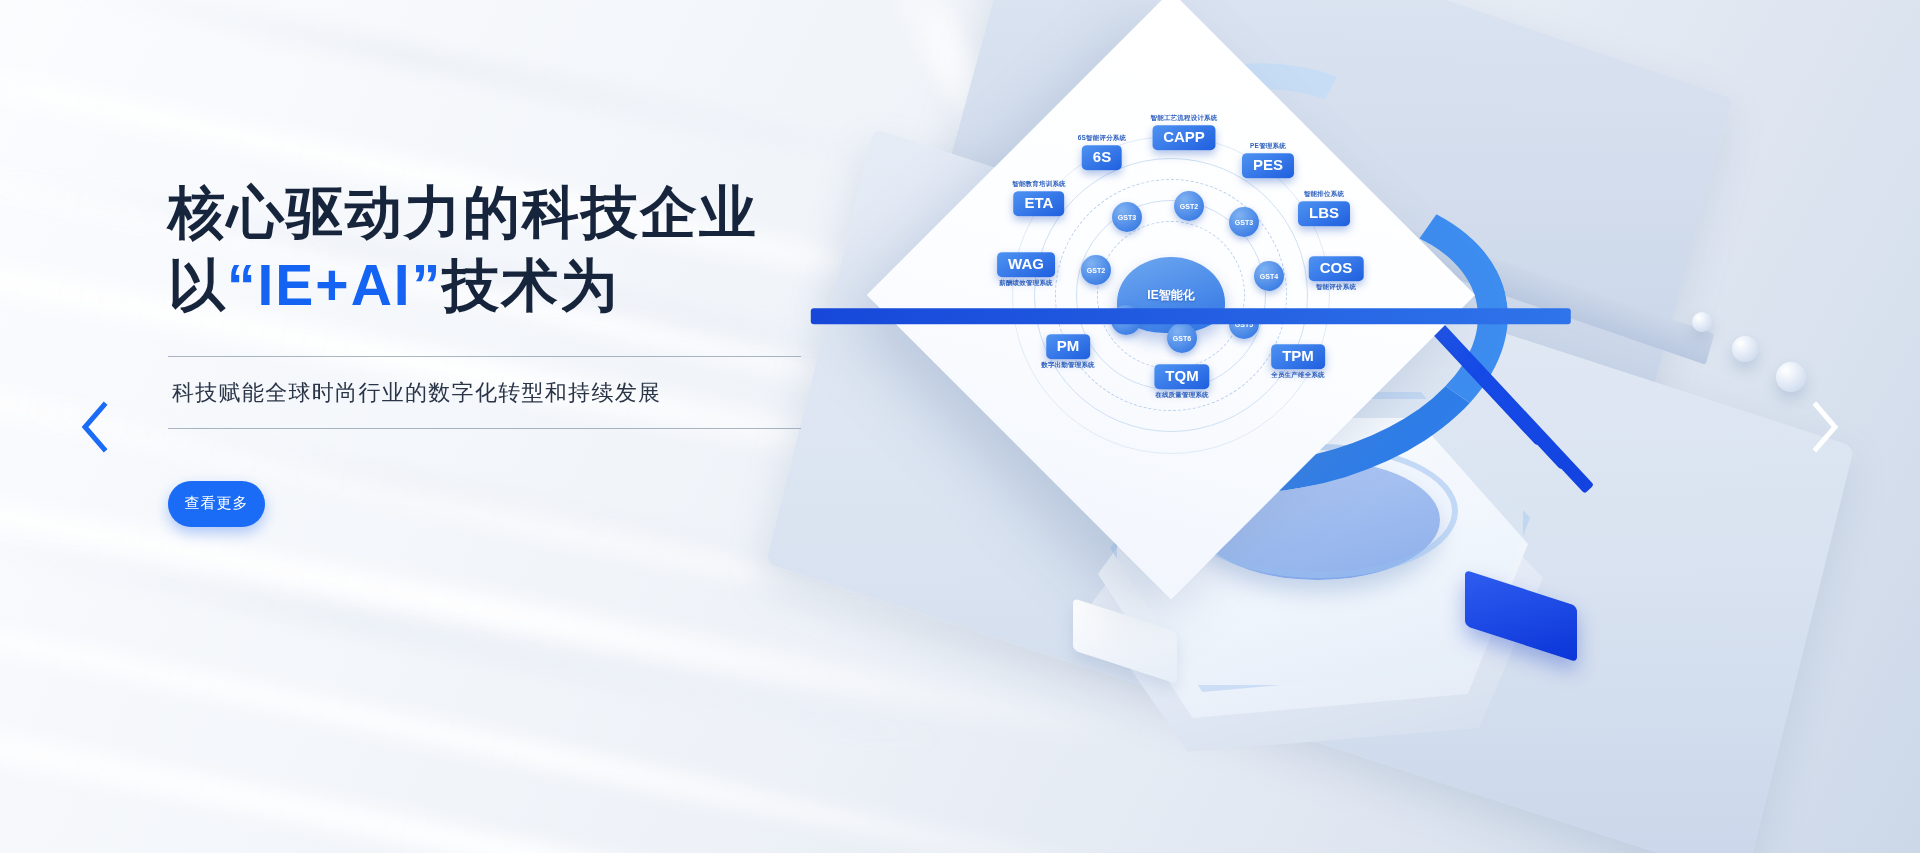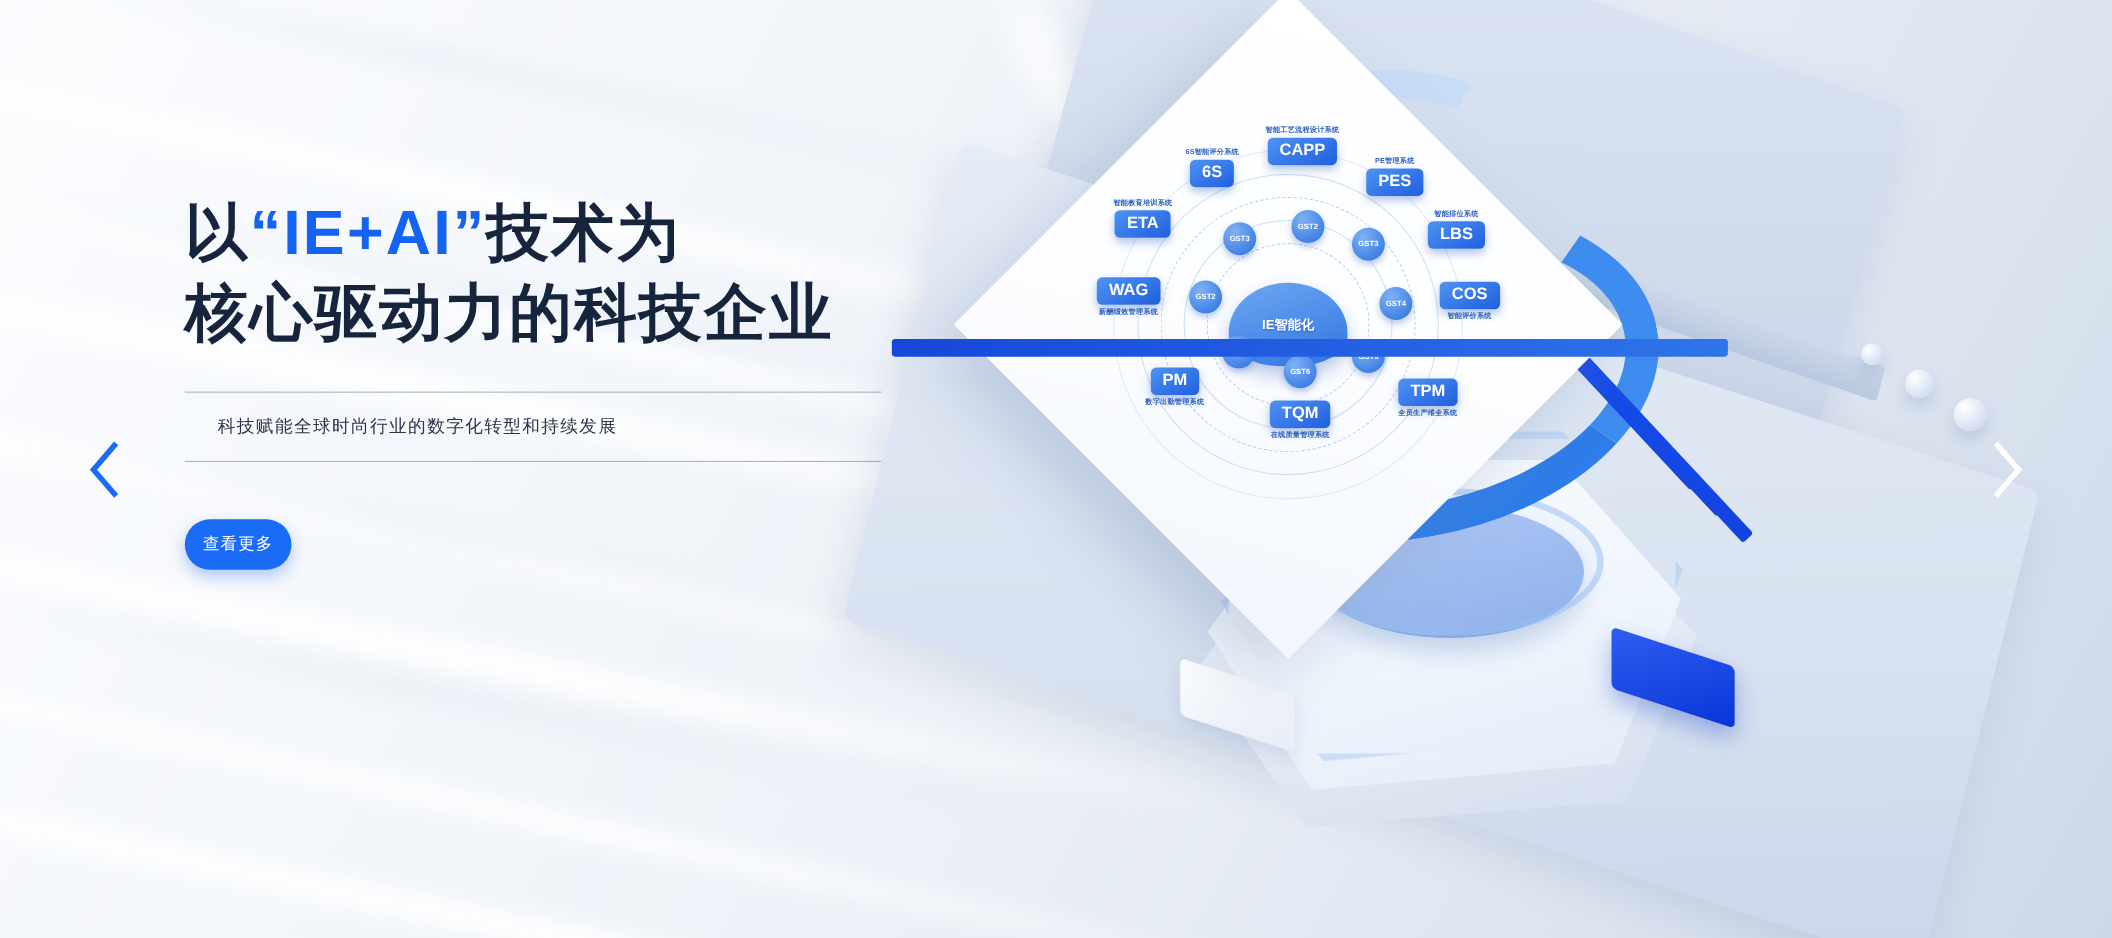--- a/index.html
+++ b/index.html
@@ -221,22 +221,22 @@
   
   .content { position:absolute; left:168px; top:176px; width:660px; z-index:30; }
   .headline {
     font-size:57px; line-height:1.28; font-weight:700;
     color:#17253c; letter-spacing:2px;
     white-space:nowrap;
   }
   .headline .hl { color:#1463f3; }
   .rule { height:1px; background:#6c7a90; opacity:.55; width:633px; }
   .sub {
-    font-size:16px; color:#2a3547; letter-spacing:1.3px;
-    padding:21px 0 20px 4px; white-space:nowrap;margin-left:26px;
+    font-size:22px; color:#2a3547; letter-spacing:1.3px;
+    padding:21px 0 20px 4px; white-space:nowrap;
   }
   .cta {
     margin-top:52px;
     display:inline-flex; align-items:center; justify-content:center;
     width:97px; height:46px; border-radius:23px;
     background:#1a6bf5; color:#fff; font-size:15px; letter-spacing:1px;
     box-shadow:0 6px 14px rgba(25,95,240,.32);
     cursor:pointer;
   }
 
@@ -377,22 +377,22 @@
             </div>
         </div>
       </div>
       <div class="card-blue-stripe" style="left:236px;top:-164px;"></div>
     </div>
 
   </div>
 
   <div class="content">
     <div class="headline">
+      <div>核心驱动力的科技企业</div>
       <div><span>以</span><span class="hl">“</span><span class="hl">IE+AI</span><span class="hl">”</span><span>技术为</span></div>
-      <div>核心驱动力的科技企业</div>
     </div>
 
     <div class="rule" style="margin-top:34px;"></div>
     <div class="sub">科技赋能全球时尚行业的数字化转型和持续发展</div>
     <div class="rule"></div>
 
     <div class="cta">查看更多</div>
   </div>
 
   <div class="nav nav-prev">

